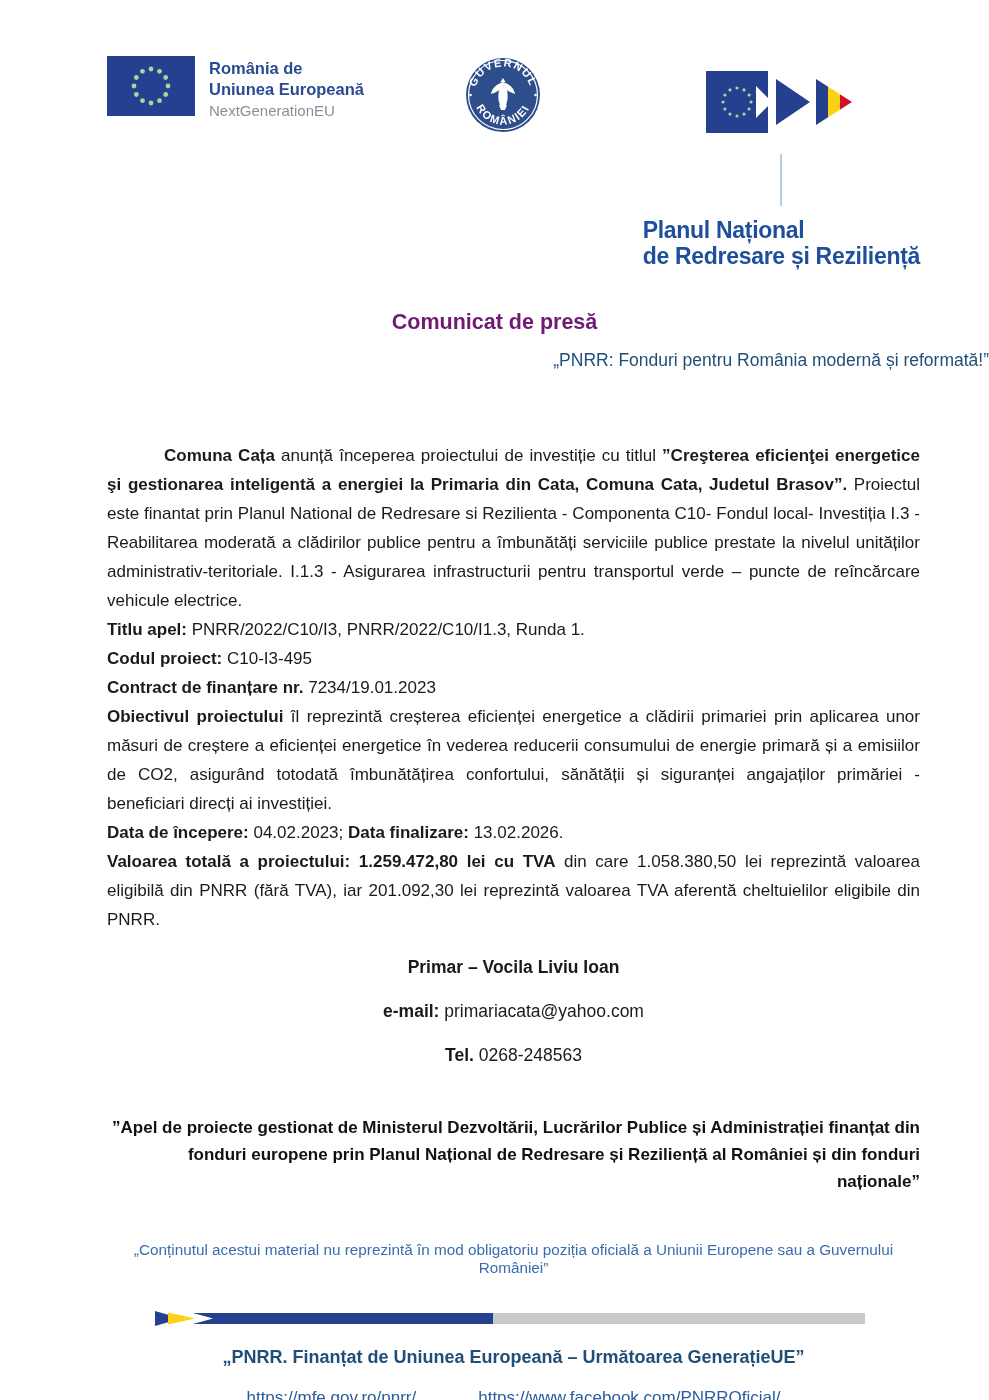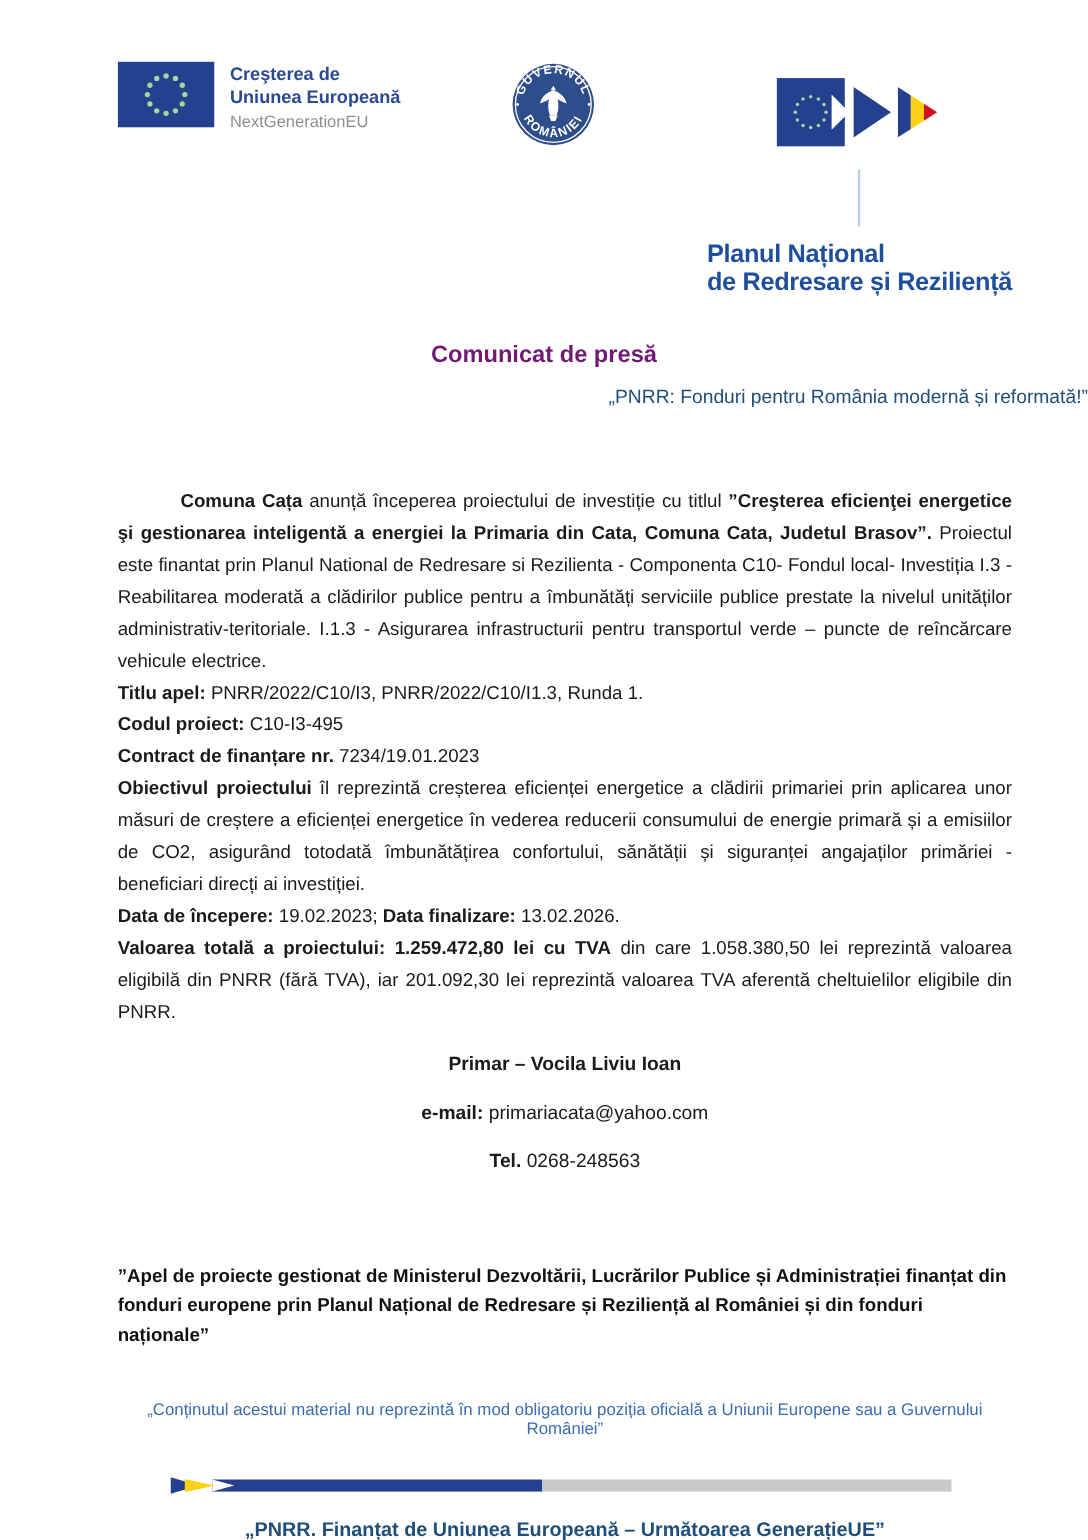--- a/index.html
+++ b/index.html
@@ -30,21 +30,21 @@
   .body-block p { margin:0; }
   .p-indent { text-indent:57px; }
   b, .b { font-weight:bold; }
 
   
   .contact { text-align:center; margin-top:22px; font-size:17.5px; }
   .contact div { margin-top:23px; }
   .contact .reg { font-weight:normal; }
 
   
-  .apel { margin-top:80px; text-align:left; font-weight:bold; font-size:17px; line-height:27px; color:#111; }
+  .apel { margin-top:48px; text-align:right; font-weight:bold; font-size:17px; line-height:27px; color:#111; }
   .disclaimer { margin-top:46px; text-align:center; color:#3a6db0; font-size:15.3px; }
 
   
   .footer-bar { margin: 32px 0 0 48px; }
   .footer-slogan { text-align:center; font-weight:bold; color:#1f4e79; font-size:18px; margin-top:16px; }
   .footer-links { display:flex; justify-content:center; gap:62px; margin-top:20px; font-size:17px; }
   .footer-links a { color:#2a5b9e; text-decoration:none; }
 </style>
 </head>
 <body>
@@ -65,21 +65,21 @@
             <circle cx="52.5" cy="44.7" r="2.4"></circle>
           <circle cx="44" cy="47" r="2.4"></circle>
             <circle cx="35.5" cy="44.7" r="2.4"></circle>
           <circle cx="29.3" cy="38.5" r="2.4"></circle>
             <circle cx="27" cy="30" r="2.4"></circle>
           <circle cx="29.3" cy="21.5" r="2.4"></circle>
             <circle cx="35.5" cy="15.3" r="2.4"></circle>
         </g>
       </svg>
       <div class="eu-logo-text">
-        <div class="l1">Creşterea de</div>
+        <div class="l1">România de</div>
         <div class="l2">Uniunea Europeană</div>
         <div class="l3">NextGenerationEU</div>
       </div>
     </div>
 
     <svg class="gov-seal" width="78" height="78" viewBox="0 0 78 78">
       <defs>
         <path id="arcTop" d="M 10.5,39 A 28.5,28.5 0 0 1 67.5,39"></path>
         <path id="arcBot" d="M 9.5,39 A 29.5,29.5 0 0 0 68.5,39"></path>
       </defs>
@@ -141,21 +141,21 @@
   <div class="doc-title">Comunicat de presă</div>
   <div class="doc-subtitle">„PNRR: Fonduri pentru România modernă și reformată!”</div>
 
   <div class="content">
     <div class="body-block">
       <p class="p-indent"><b>Comuna Cața</b><span> anunță începerea proiectului de investiție cu titlul </span><b>”Creşterea eficienţei energetice şi gestionarea inteligentă a energiei la Primaria din Cata, Comuna Cata, Judetul Brasov”.</b><span> Proiectul este finantat prin Planul National de Redresare si Rezilienta - Componenta C10- Fondul local- Investiția I.3 - Reabilitarea moderată a clădirilor publice pentru a îmbunătăți serviciile publice prestate la nivelul unităților administrativ-teritoriale. I.1.3 - Asigurarea infrastructurii pentru transportul verde – puncte de reîncărcare vehicule electrice.</span></p>
       <p><b>Titlu apel:</b><span> PNRR/2022/C10/I3, PNRR/2022/C10/I1.3, Runda 1.</span></p>
       <p><b>Codul proiect:</b><span> C10-I3-495</span></p>
       <p><b>Contract de finanțare nr.</b><span> 7234/19.01.2023</span></p>
       <p><b>Obiectivul proiectului</b><span> îl reprezintă creșterea eficienței energetice a clădirii primariei prin aplicarea unor măsuri de creștere a eficienței energetice în vederea reducerii consumului de energie primară și a emisiilor de CO2, asigurând totodată îmbunătățirea confortului, sănătății și siguranței angajaților primăriei - beneficiari direcți ai investiției.</span></p>
-      <p><b>Data de începere:</b><span> 19.02.2023; </span><b>Data finalizare:</b><span> 13.02.2026.</span></p>
+      <p><b>Data de începere:</b><span> 04.02.2023; </span><b>Data finalizare:</b><span> 13.02.2026.</span></p>
       <p><b>Valoarea totală a proiectului: 1.259.472,80 lei cu TVA</b><span> din care 1.058.380,50 lei reprezintă valoarea eligibilă din PNRR (fără TVA), iar 201.092,30 lei reprezintă valoarea TVA aferentă cheltuielilor eligibile din PNRR.</span></p>
     </div>
 
     
     <div class="contact">
       <div class="b">Primar – Vocila Liviu Ioan</div>
       <div><b>e-mail:</b><span class="reg"> primariacata@yahoo.com</span></div>
       <div><b>Tel.</b><span class="reg"> 0268-248563</span></div>
     </div>
 

